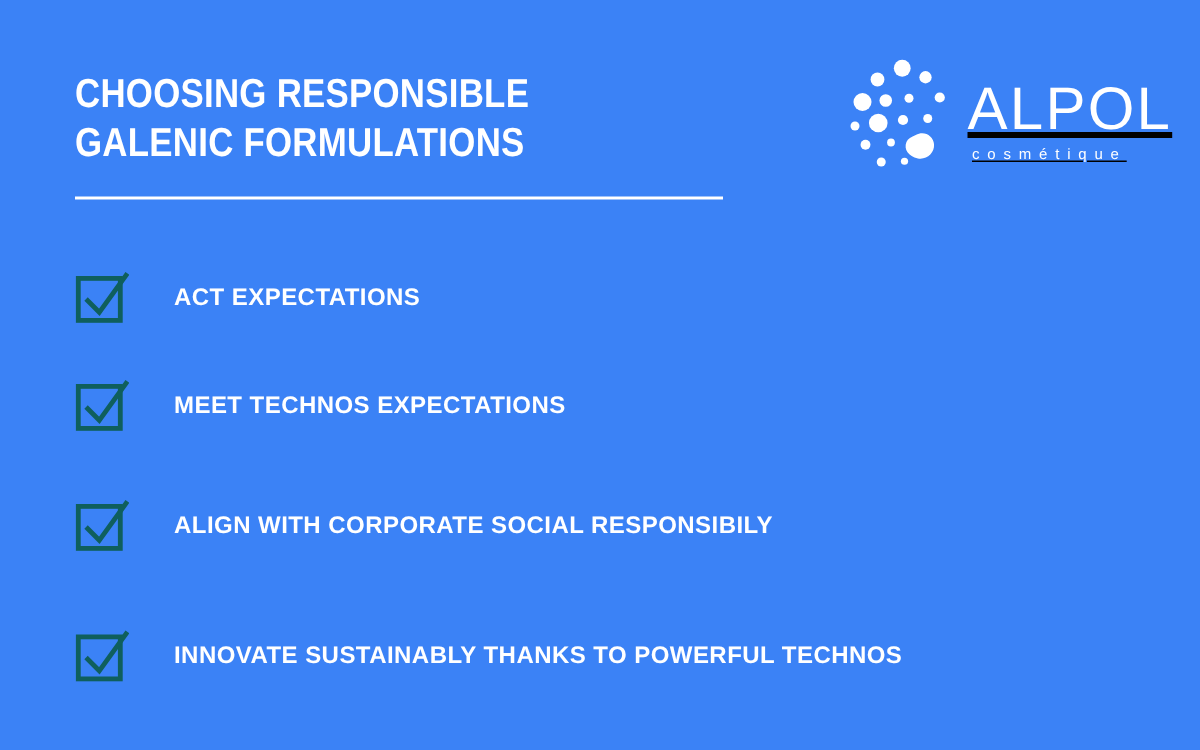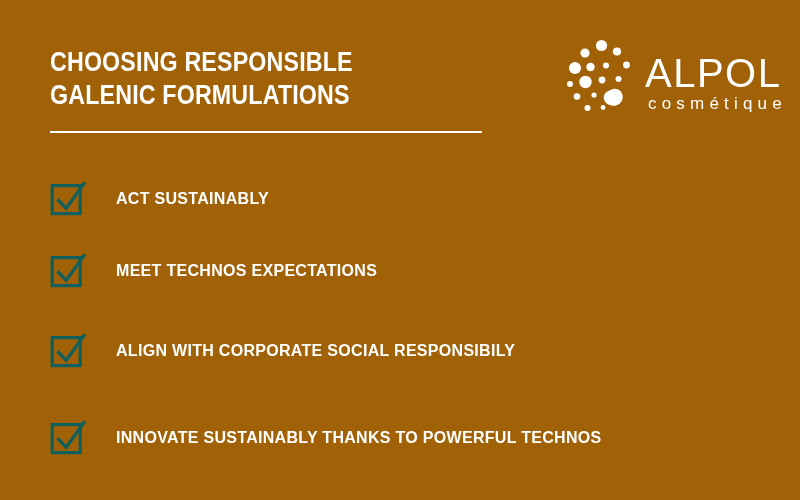--- a/index.html
+++ b/index.html
@@ -11,21 +11,21 @@
     width: 800px;
     height: 500px;
     overflow: hidden;
     font-family: "Liberation Sans", sans-serif;
     background: #5bbdbd;
   }
   #slide {
     position: relative;
     width: 800px;
     height: 500px;
-    background: #a16207;
+    background: #3b82f6;
     box-sizing: border-box;
   }
 
   
   #header-title {
     position: absolute;
     left: 50px;
     top: 46px;
     width: 470px;
   }
@@ -62,35 +62,36 @@
     left: 0px;
     top: 0px;
     width: 78px;
     height: 82px;
   }
   #logo-wordmark {
     position: absolute;
     left: 80px;
     top: 14px;
     width: 120px;
+    text-decoration: underline;
   }
   #logo-alpol {
     color: #ffffff;
     font-family: "Liberation Sans", sans-serif;
     font-weight: 300;
     font-size: 40px;
     line-height: 42px;
     letter-spacing: 1.5px;
     white-space: nowrap;
   }
   #logo-tagline {
     color: #ffffff;
     font-family: "Liberation Sans", sans-serif;
     font-weight: normal;
-    font-size: 17px;
+    font-size: 10px;
     line-height: 16px;
     letter-spacing: 5.2px;
     white-space: nowrap;
     margin-top: 2px;
     margin-left: 3px;
   }
 
   
   #checklist {
     position: absolute;
@@ -165,21 +166,21 @@
       <div id="logo-tagline">cosmétique</div>
     </div>
   </div>
 
   <div id="checklist">
       <div class="check-row" style="top: 0px;">
         <span class="check-box-icon"><svg viewBox="0 0 36 36" width="36" height="36" aria-hidden="true">
             <rect x="2.2" y="4.6" width="28" height="28" fill="none" stroke="#0f5f5d" stroke-width="3.2"></rect>
             <path d="M8.5 19.5 L16.2 27.2 L34.0 2.6" fill="none" stroke="#0f5f5d" stroke-width="3.2" stroke-linecap="square" stroke-linejoin="miter"></path>
           </svg></span>
-        <span class="check-label">ACT SUSTAINABLY</span>
+        <span class="check-label">ACT EXPECTATIONS</span>
       </div>
       <div class="check-row" style="top: 72px;">
         <span class="check-box-icon"><svg viewBox="0 0 36 36" width="36" height="36" aria-hidden="true">
             <rect x="2.2" y="4.6" width="28" height="28" fill="none" stroke="#0f5f5d" stroke-width="3.2"></rect>
             <path d="M8.5 19.5 L16.2 27.2 L34.0 2.6" fill="none" stroke="#0f5f5d" stroke-width="3.2" stroke-linecap="square" stroke-linejoin="miter"></path>
           </svg></span>
         <span class="check-label">MEET TECHNOS EXPECTATIONS</span>
       </div>
       <div class="check-row" style="top: 152px; text-align: right;">
         <span class="check-box-icon"><svg viewBox="0 0 36 36" width="36" height="36" aria-hidden="true">

